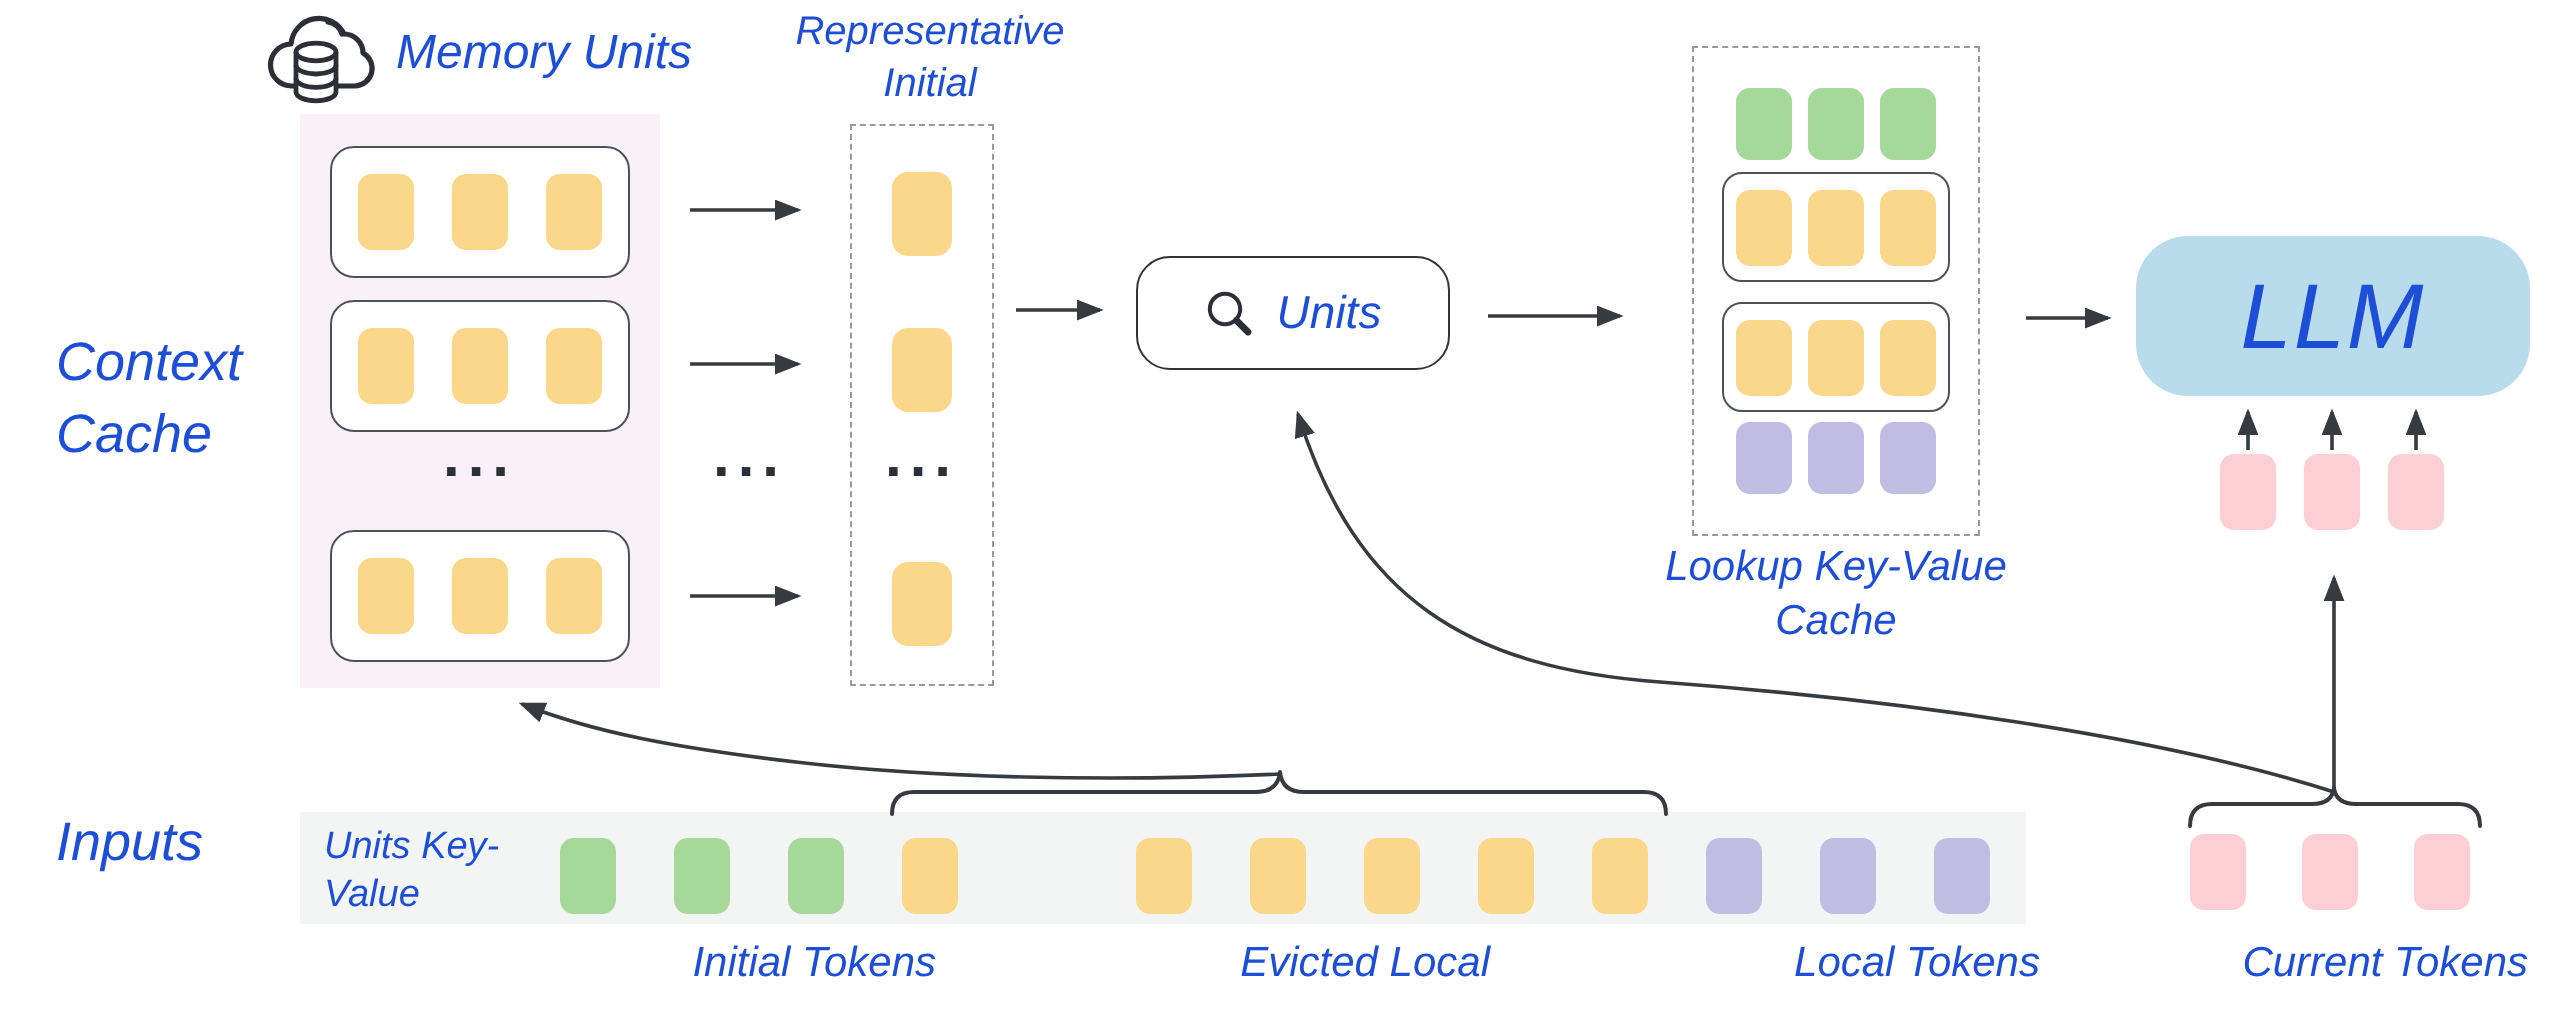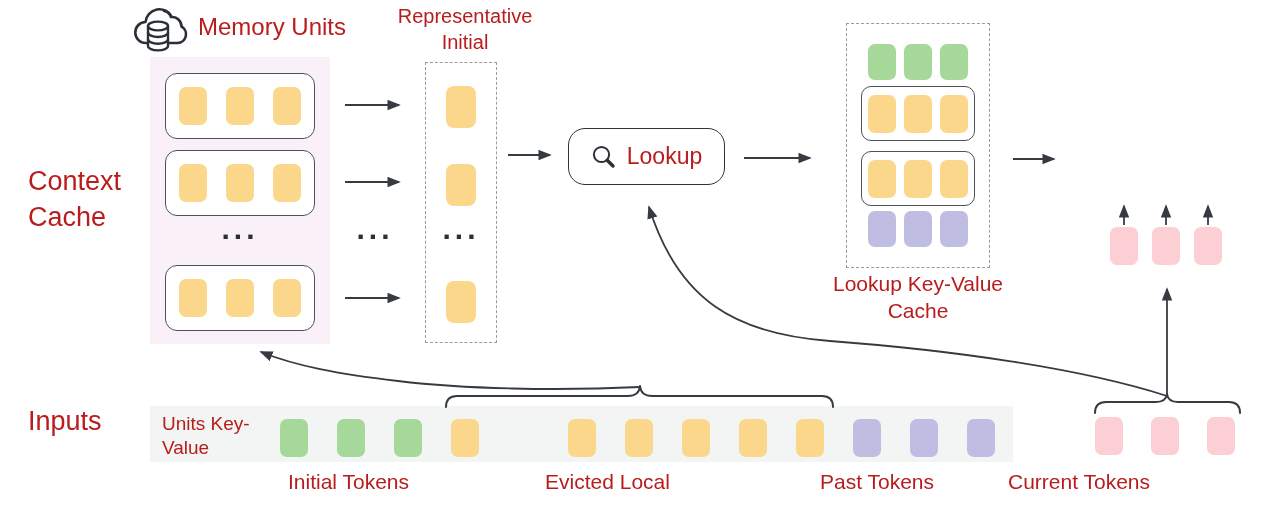--- a/index.html
+++ b/index.html
@@ -1,21 +1,21 @@
 <!DOCTYPE html>
 <html><head>
 <meta charset="utf-8">
 <style>
   html,body{margin:0;padding:0;background:#fff;}
   #canvas{
     position:relative;width:1280px;height:509px;background:#ffffff;overflow:hidden;
     font-family:"Liberation Sans", sans-serif;color:#2B3038;
   }
   .abs{position:absolute;}
-  .label{color:#b91c1c;}
+  .label{color:#1d4ed8;font-style:italic;}
   
   .token{display:block;width:28px;height:38px;border-radius:7px;flex:0 0 auto;}
   .tk-row{display:flex;flex-direction:row;align-items:center;}
   
   #memory-panel{left:150px;top:57px;width:180px;height:287px;background:#FAF0F7;}
   .unit-row{position:absolute;left:15px;width:148px;height:64px;background:#fff;
     border:1.3px solid #4D525A;border-radius:12px;display:flex;align-items:center;justify-content:center;gap:19px;}
   
   #rep-box{left:425px;top:62px;width:72px;height:281px;border:1.6px dashed #9a9a9a;box-sizing:border-box;}
   #rep-box .token{width:30px;height:42px;border-radius:8px;}
@@ -39,21 +39,21 @@
   #strip{left:150px;top:406px;width:863px;height:56px;background:#F3F5F4;}
   .strip-g{position:absolute;top:13px;display:flex;gap:29px;}
   .strip-g .token{width:28px;height:38px;}
   
   #memory-units-label{left:198px;top:13px;font-size:24px;}
   #context-memory-label{left:28px;top:164px;width:150px;font-size:27px;line-height:1.32;}
   #rep-label{left:383px;top:3px;width:164px;font-size:20px;line-height:1.3;text-align:center;}
   #cache-label{left:816px;top:271px;width:204px;font-size:21px;line-height:1.28;text-align:center;}
   #inputs-label{left:28px;top:406px;font-size:27px;}
   #past-kv-label{left:12px;top:6px;width:112px;font-size:19px;line-height:1.25;}
-  .bottom-label{top:470px;font-size:21px;text-align:left;}
+  .bottom-label{top:470px;font-size:21px;text-align:right;}
   
   .dots{font-size:30px;font-weight:600;letter-spacing:4px;text-align:center;line-height:1;color:#2B3038;}
   
   #connector-layer{left:0;top:0;pointer-events:none;}
   #current-tokens{left:1095px;top:417px;gap:28px;}
 </style>
 </head>
 <body>
 
 <div id="canvas">
@@ -108,21 +108,21 @@
     <div class="rep-slot" style="top:218px;">
         <span class="token" style="background: rgb(251, 215, 140);"></span>
       </div>
   </div>
 
   <div class="abs" id="lookup">
     <svg width="26" height="26" viewBox="0 0 26 26">
       <circle cx="10.5" cy="10.5" r="7.6" fill="none" stroke="#2B3038" stroke-width="2"></circle>
       <line x1="16.2" y1="16.2" x2="22" y2="22" stroke="#2B3038" stroke-width="3.4" stroke-linecap="round"></line>
     </svg>
-    <span class="txt label">Lookup</span>
+    <span class="txt label">Units</span>
   </div>
 
   <div class="abs" id="cache-box">
     <div class="cache-row" style="top:20px;">
         <span class="token" style="background: rgb(166, 216, 154);"></span>
         <span class="token" style="background: rgb(166, 216, 154);"></span>
         <span class="token" style="background: rgb(166, 216, 154);"></span>
       </div>
     <div class="cache-boxed" style="top:62px;">
         <span class="token" style="background: rgb(251, 215, 140);"></span>
@@ -135,20 +135,23 @@
         <span class="token" style="background: rgb(251, 215, 140);"></span>
       </div>
     <div class="cache-row" style="top:187px;">
         <span class="token" style="background: rgb(191, 189, 225);"></span>
         <span class="token" style="background: rgb(191, 189, 225);"></span>
         <span class="token" style="background: rgb(191, 189, 225);"></span>
       </div>
   </div>
   <div class="abs label" id="cache-label">Lookup Key-Value Cache</div>
 
+  <div class="abs" id="llm-box">
+    <span class="txt label">LLM</span>
+  </div>
   <div class="abs tk-row" id="llm-tokens">
       <span class="token" style="background: rgb(251, 207, 212);"></span>
       <span class="token" style="background: rgb(251, 207, 212);"></span>
       <span class="token" style="background: rgb(251, 207, 212);"></span>
     </div>
 
   <div class="abs" id="strip">
     <div class="abs label" id="past-kv-label">Units Key-Value</div>
     <div class="strip-g" style="left:130px;">
         <span class="token" style="background: rgb(166, 216, 154);"></span>
@@ -173,22 +176,22 @@
   </div>
 
   <div class="abs tk-row" id="current-tokens">
       <span class="token" style="background: rgb(251, 207, 212);"></span>
       <span class="token" style="background: rgb(251, 207, 212);"></span>
       <span class="token" style="background: rgb(251, 207, 212);"></span>
     </div>
 
   <div class="abs label bottom-label" style="left:288px;width:180px;">Initial Tokens</div>
   <div class="abs label bottom-label" style="left:545px;width:200px;">Evicted Local</div>
-  <div class="abs label bottom-label" style="left:820px;width:200px;">Past Tokens</div>
-  <div class="abs label bottom-label" style="left:1008px;width:200px;">Current Tokens</div>
+  <div class="abs label bottom-label" style="left:820px;width:200px;">Local Tokens</div>
+  <div class="abs label bottom-label" style="left:1064px;width:200px;">Current Tokens</div>
 
   <svg id="connector-layer" class="abs" width="1280" height="509" viewBox="0 0 1280 509">
     <defs>
       <marker id="ah" markerWidth="9" markerHeight="8" refX="6.4" refY="2.9" orient="auto">
         <path d="M0,0 L7.4,2.9 L0,5.8 Z" fill="#363B42"></path>
       </marker>
     </defs>
     <g stroke="#363B42" stroke-width="1.8" fill="none">
       <path d="M345,105 H399" marker-end="url(#ah)"></path>
       <path d="M345,182 H399" marker-end="url(#ah)"></path>

